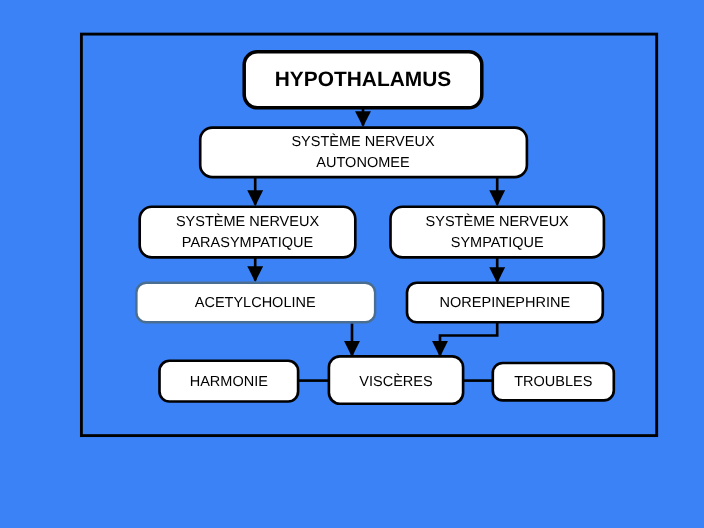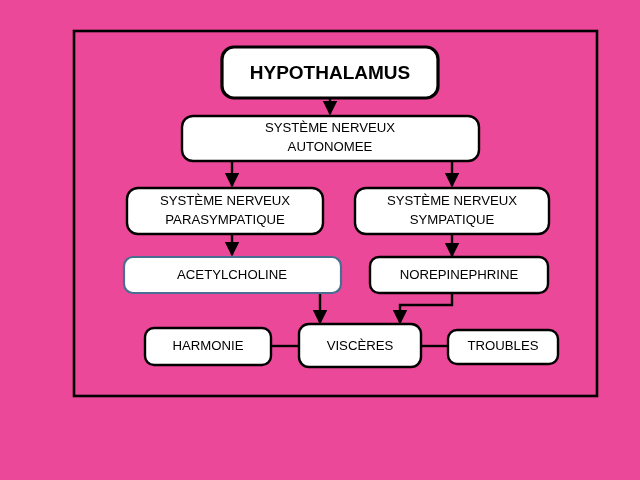--- a/index.html
+++ b/index.html
@@ -10,21 +10,21 @@
   body {
     width: 640px;
     height: 480px;
     font-family: "Liberation Sans", sans-serif;
     overflow: hidden;
   }
   #canvas {
     position: relative;
     width: 640px;
     height: 480px;
-    background: #ec4899;
+    background: #3b82f6;
   }
   svg#diagram {
     display: block;
     width: 640px;
     height: 480px;
   }
   .node-box {
     fill: #ffffff;
     stroke: #000000;
     stroke-width: 2.4;

